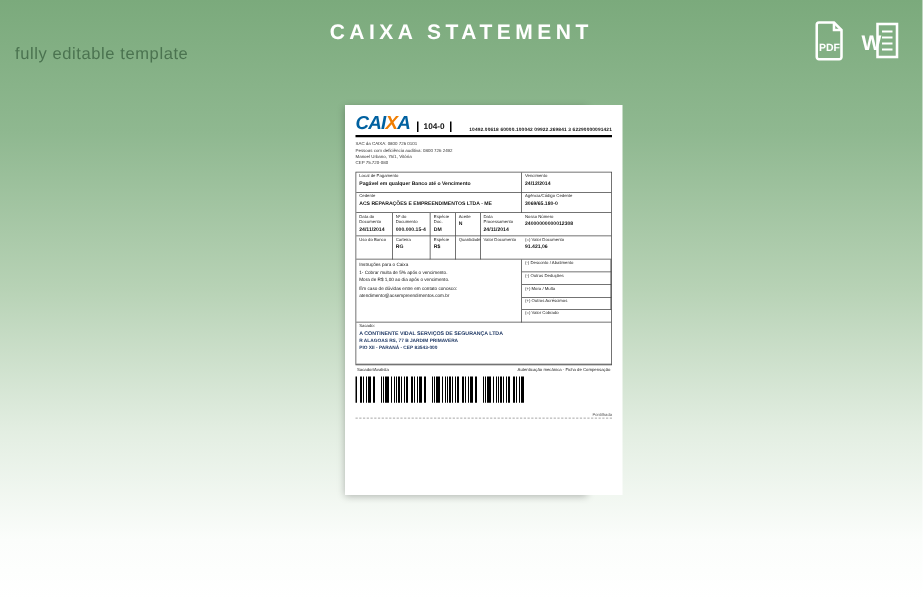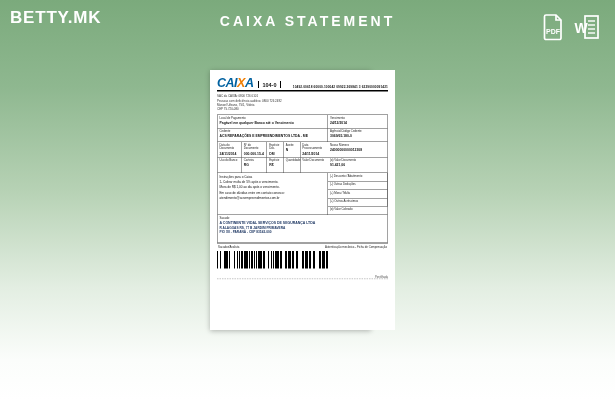--- a/index.html
+++ b/index.html
@@ -7,21 +7,21 @@
   .stage{position:relative;width:615px;height:400px;overflow:hidden;
     background:linear-gradient(180deg,#7baa7c 0%,#8fb890 22%,#b7d2b5 48%,#e3eee2 72%,#fbfdfb 90%,#ffffff 100%);}
   
   .brand{position:absolute;left:10px;top:8px;color:#ffffff;font-weight:800;font-size:17px;letter-spacing:.8px;}
   .tagline{position:absolute;left:10px;top:30px;color:#4b7350;font-size:11px;letter-spacing:.4px;}
   .page-title{position:absolute;left:0;right:0;top:13px;text-align:center;color:#ffffff;
     font-weight:700;font-size:14px;letter-spacing:3px;}
   .fileicons{position:absolute;right:14px;top:13px;display:flex;gap:8px;}
   .fileicons svg{display:block;}
   
-  .doc-wrap{position:absolute;left:210px;top:70px;width:161px;height:260px;
+  .doc-wrap{position:absolute;left:230px;top:70px;width:161px;height:260px;
     box-shadow:0 1px 5px rgba(0,0,0,.28);background:#fff;}
   .doc{width:370px;height:520px;background:#ffffff;transform:scale(.5);transform-origin:top left;
     padding:12px 14px;box-sizing:border-box;color:#111;}
   .hdr{display:flex;align-items:flex-end;border-bottom:3px solid #000;padding-bottom:3px;}
   .caixa{font-size:25px;font-weight:800;font-style:italic;color:#0061a0;letter-spacing:-1px;line-height:1;}
   .caixa .x{color:#f07d00;}
   .bankcode{font-size:11px;font-weight:700;border-left:2.5px solid #000;border-right:2.5px solid #000;
     padding:1px 7px;margin:0 7px 1px 9px;line-height:1.1;}
   .digitline{flex:1;text-align:right;font-size:6.4px;font-weight:700;letter-spacing:.2px;margin-bottom:1px;}
   .bankaddr{margin:5px 0 7px;font-size:5.9px;color:#333;line-height:1.45;}
@@ -50,21 +50,21 @@
     background-color:#fff;}
   .cutline{margin-top:13px;}
   .cutline .cuttext{text-align:right;font-size:5.5px;color:#555;margin-bottom:1px;}
   .cutline .dash{border-top:1.6px dashed #8a8a8a;}
 </style>
 </head>
 <body>
 
 <div class="stage">
 
-  <div class="brand">BETTY.MK</div>
+  <div class="tagline">fully editable template</div>
   <div class="page-title">CAIXA STATEMENT</div>
 
   <div class="fileicons">
     <span>
       <svg width="25" height="28" viewBox="0 0 25 28">
         <path d="M5 2 h10 l5 5 v18 a1.5 1.5 0 0 1 -1.5 1.5 h-13.5 a1.5 1.5 0 0 1 -1.5 -1.5 v-21.5 a1.5 1.5 0 0 1 1.5 -1.5 z" fill="none" stroke="#ffffff" stroke-width="1.7"></path>
         <path d="M15 2 v5 h5" fill="none" stroke="#ffffff" stroke-width="1.7"></path>
         <text x="12" y="21" text-anchor="middle" font-size="7" font-weight="bold" fill="#ffffff" font-family="Liberation Sans, sans-serif">PDF</text>
       </svg>
     </span>

